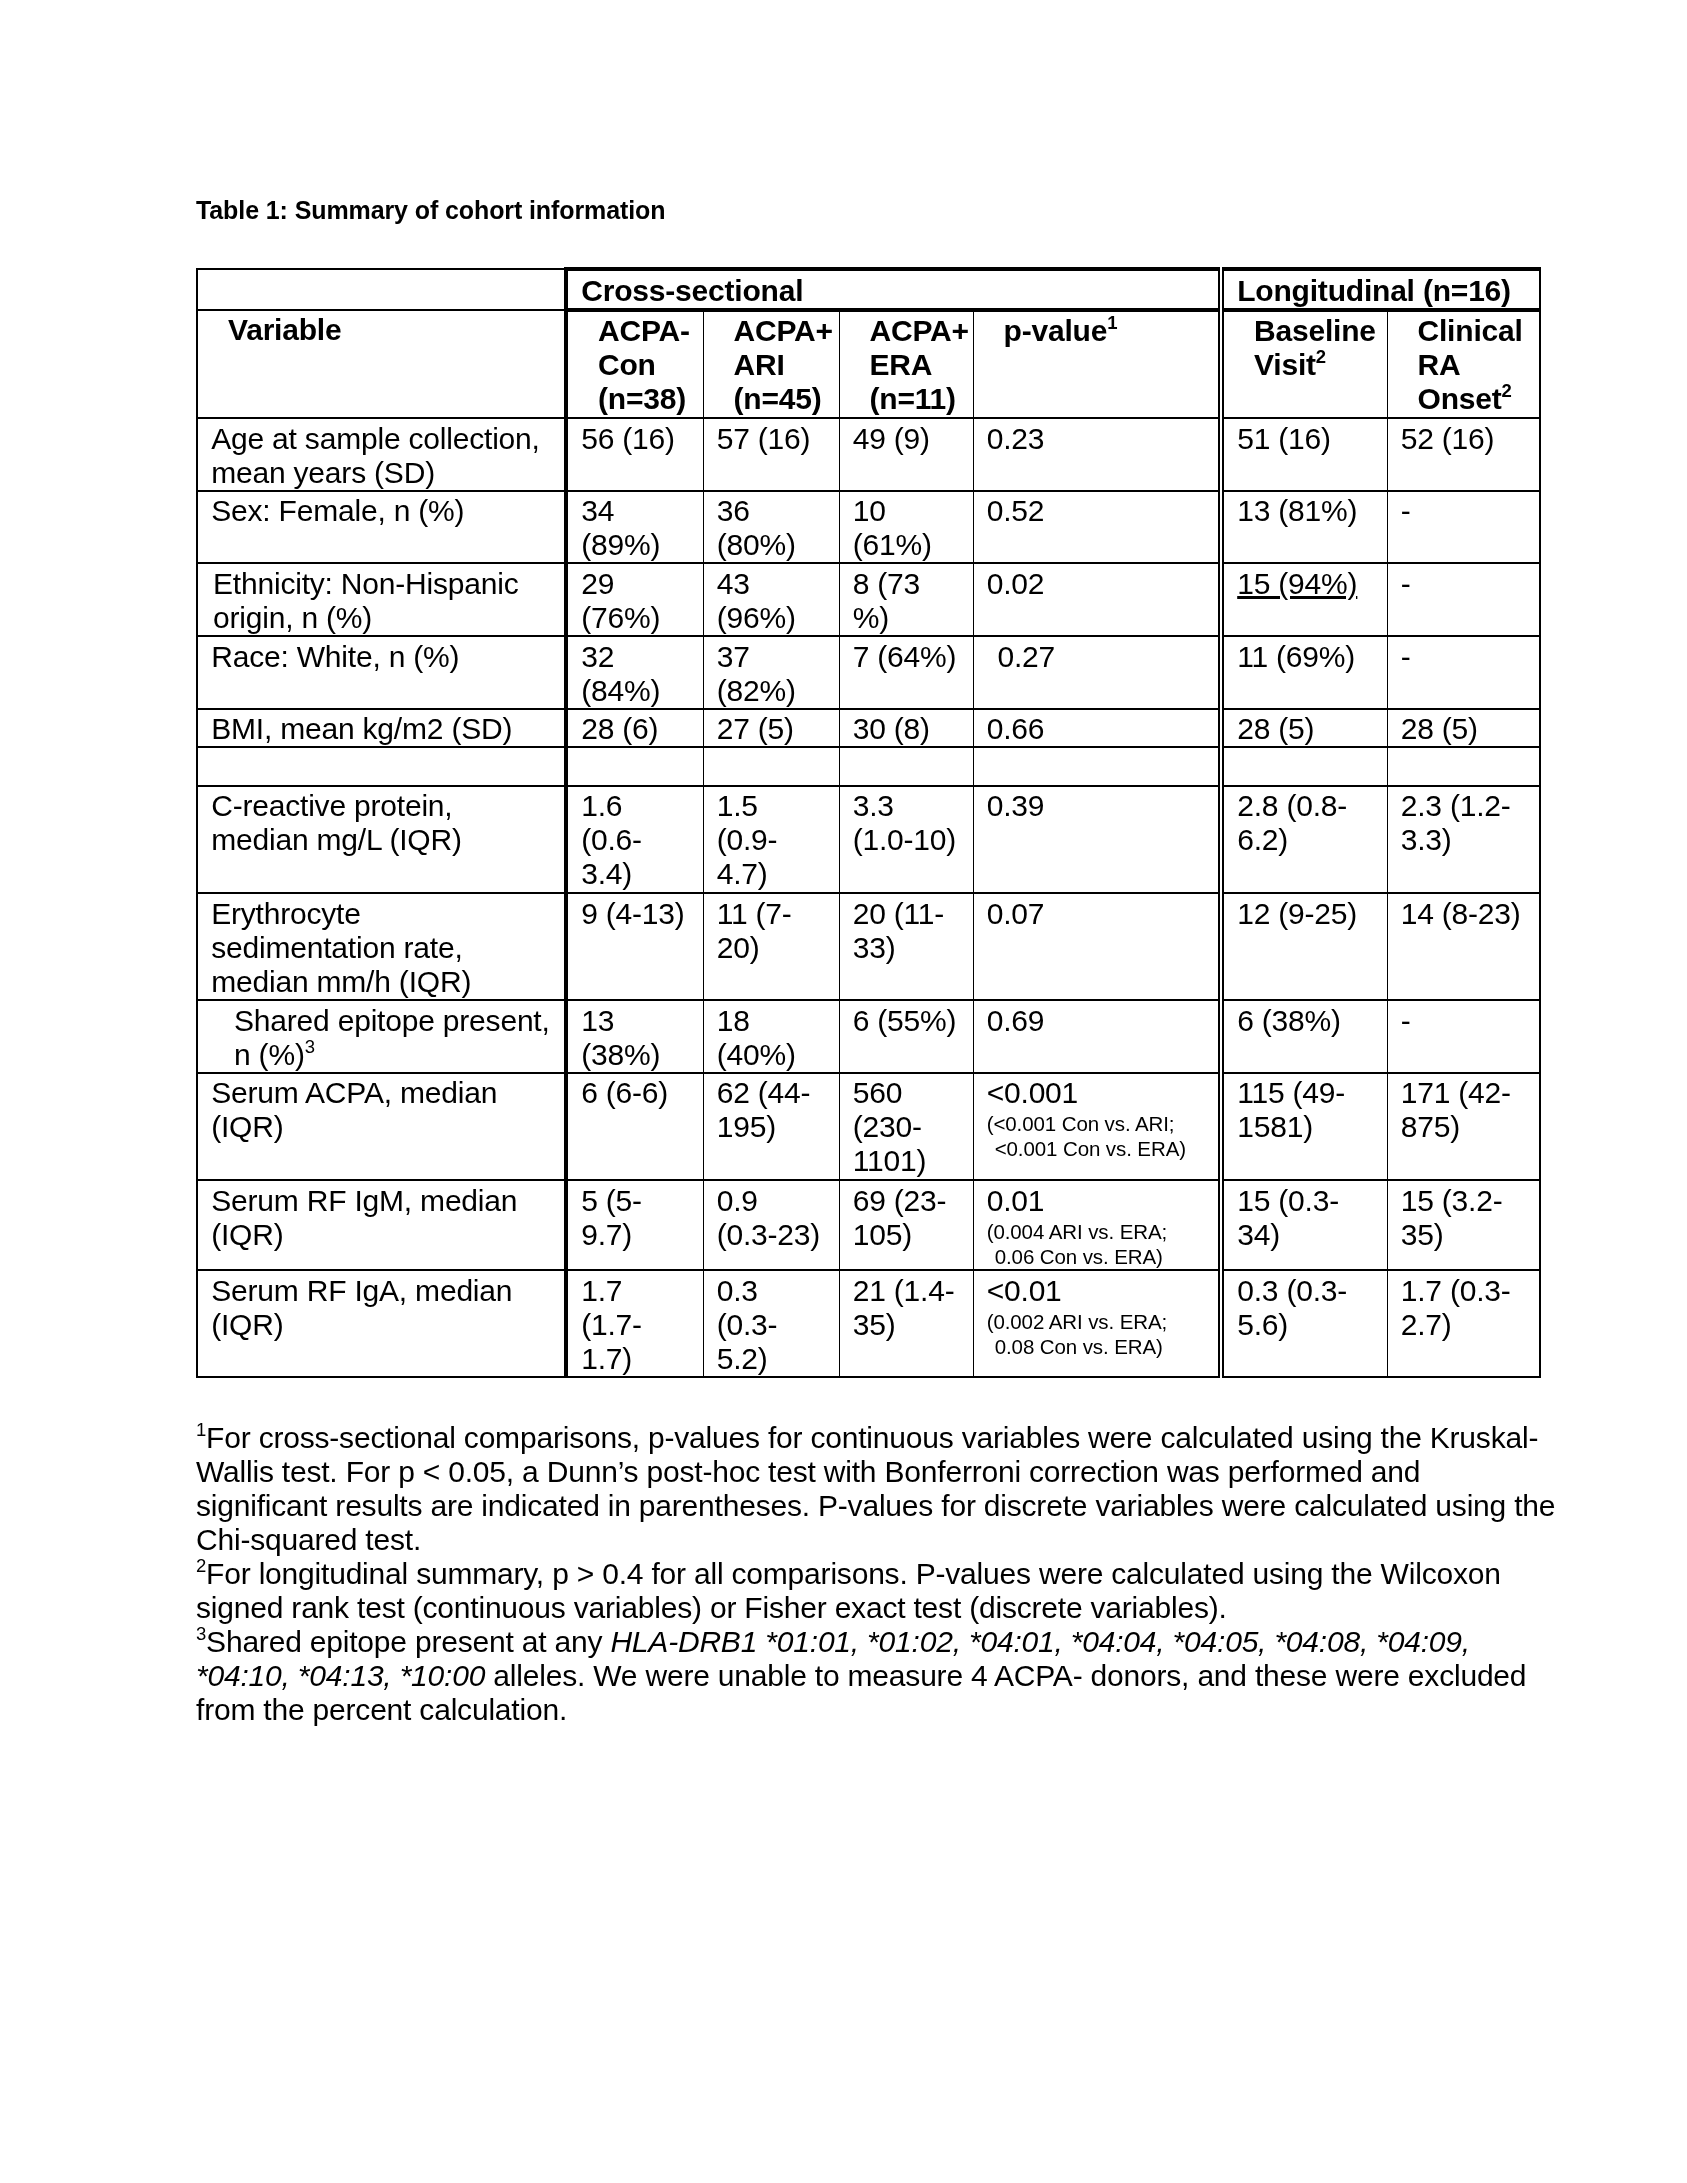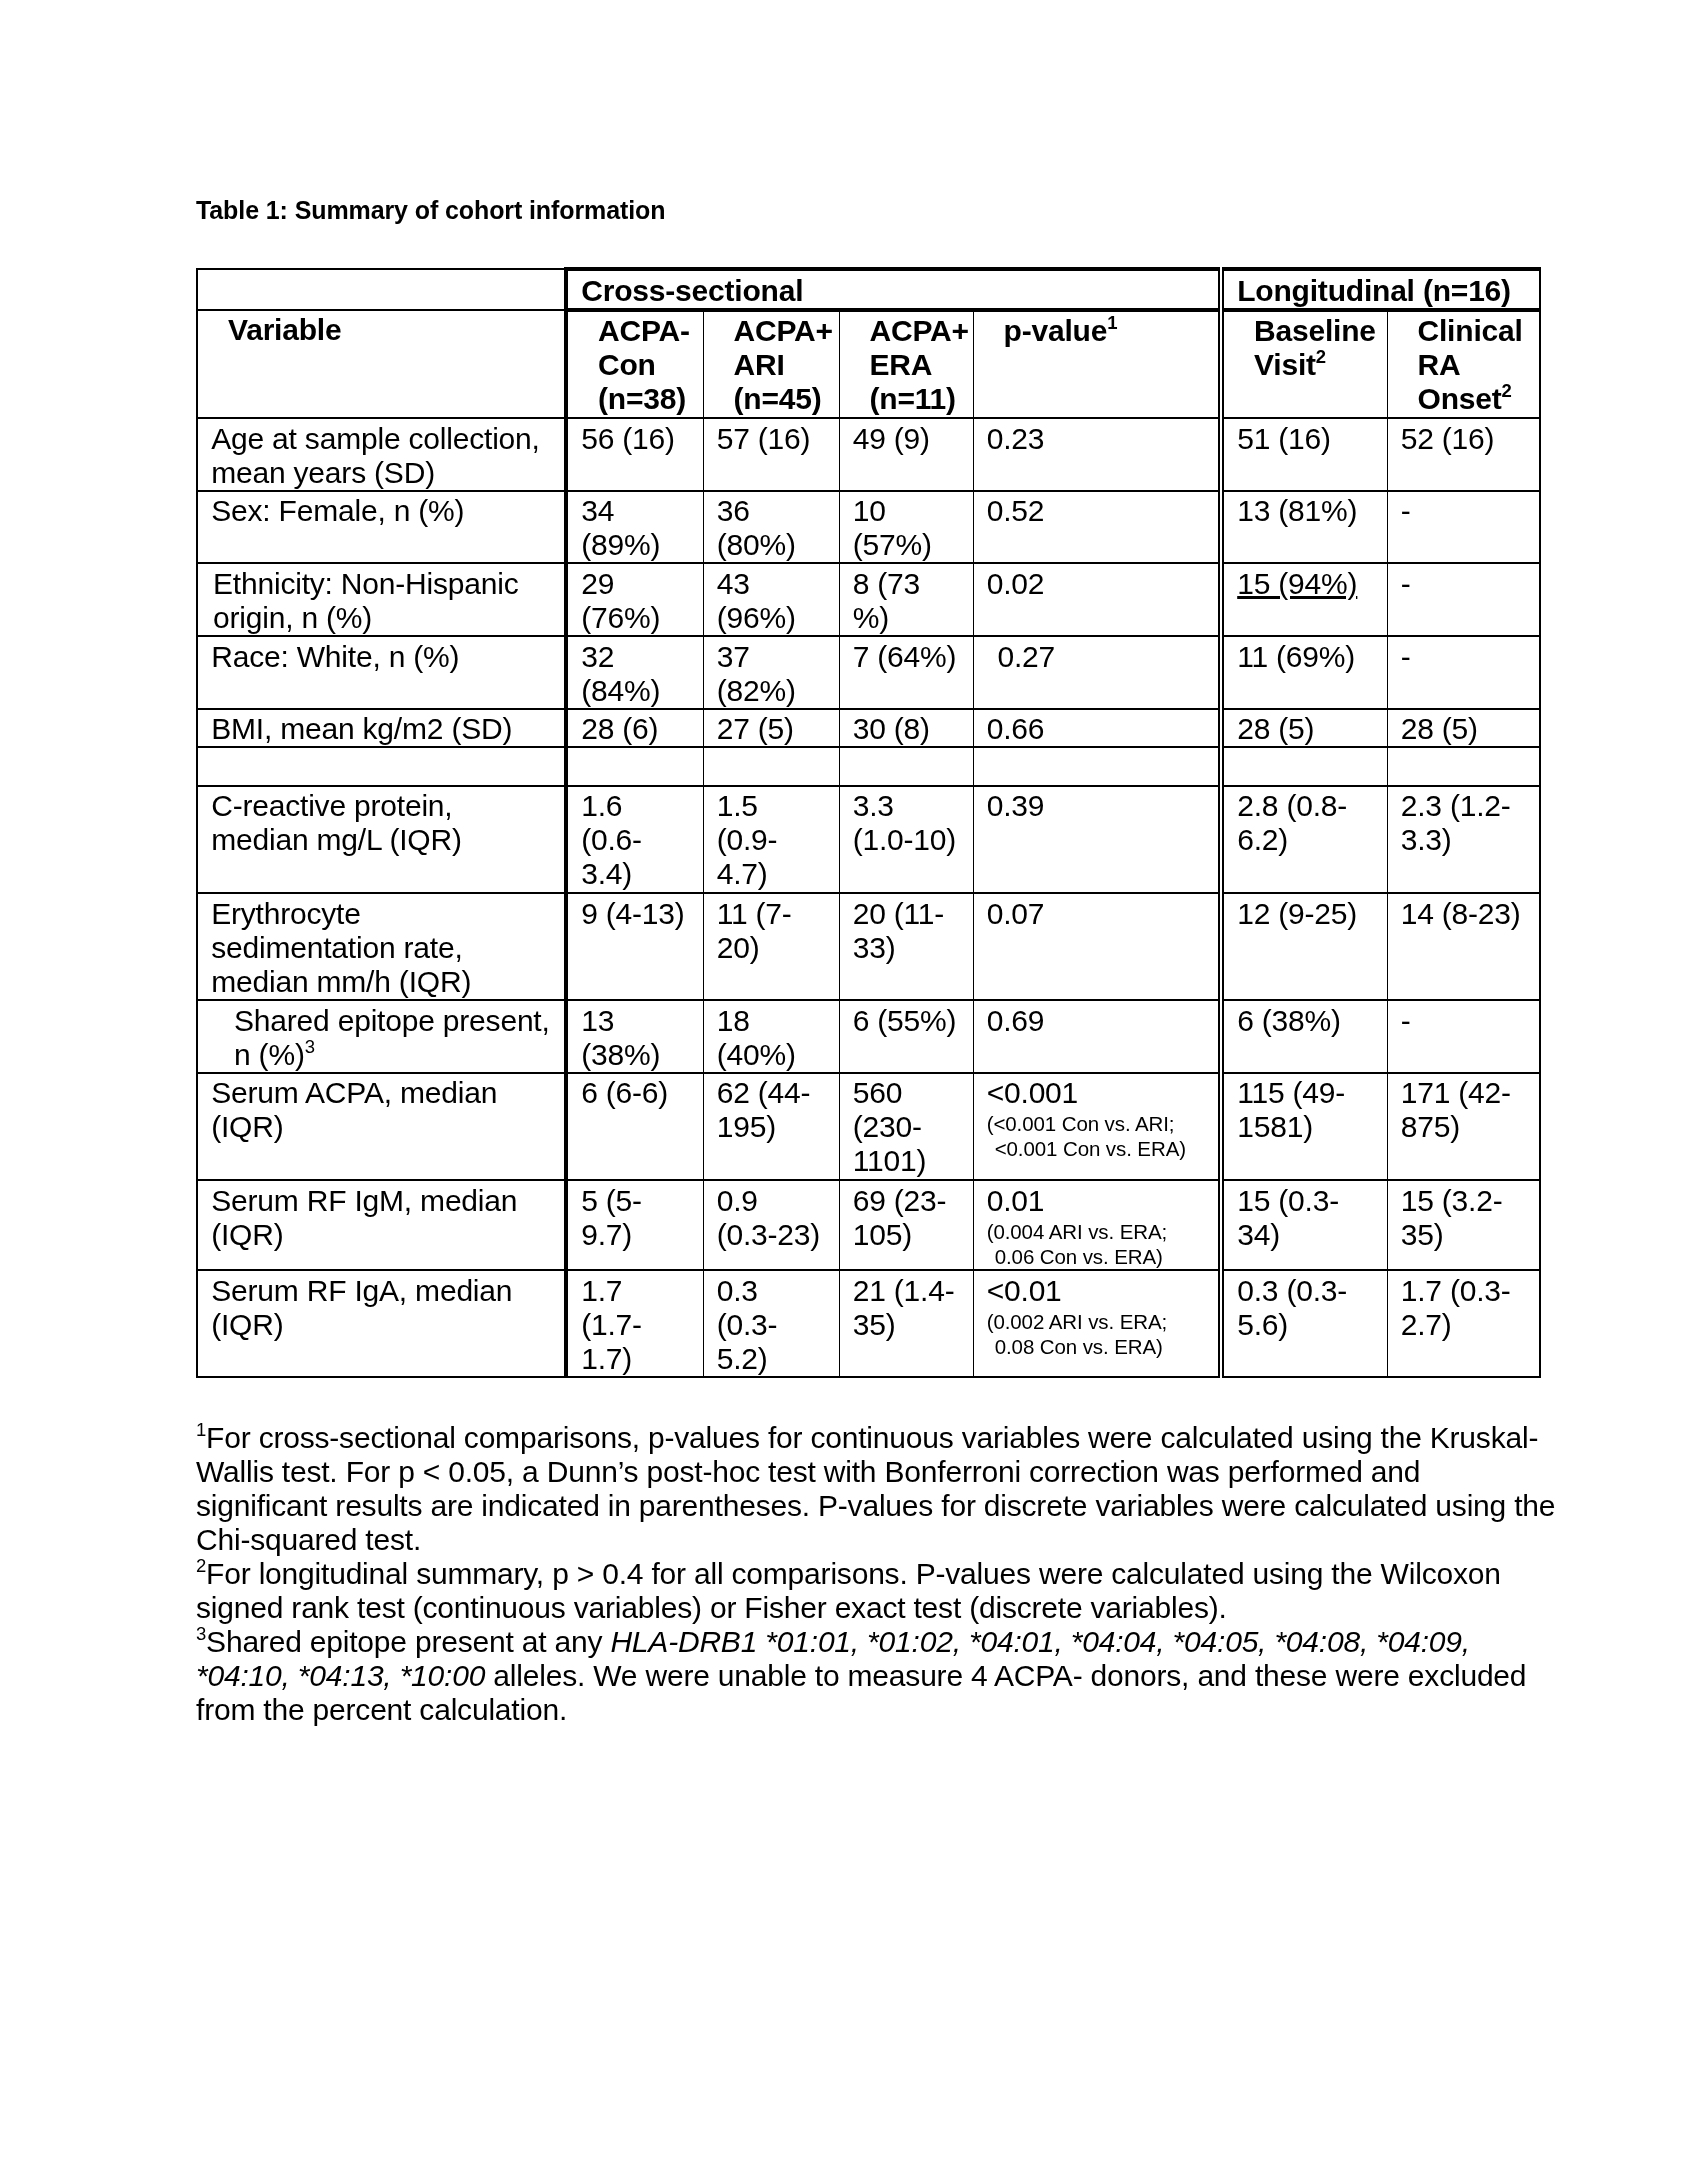--- a/index.html
+++ b/index.html
@@ -101,21 +101,21 @@
         <td class="thin-l thin-r" style="height: 67px;"><span>57 (16)</span></td>
         <td class="thin-l thin-r" style="height: 67px;"><span>49 (9)</span></td>
         <td class="thin-l" style="height: 67px;"><span>0.23</span></td>
         <td class="dbl-l thin-r" style="height: 67px;"><span>51 (16)</span></td>
         <td class="thin-l" style="height: 67px;"><span>52 (16)</span></td>
       </tr>
       <tr>
         <td style="height: 67px;"><span>Sex: Female, n (%)</span></td>
         <td class="thick-l thin-r" style="height: 67px;"><span>34 (89%)</span></td>
         <td class="thin-l thin-r" style="height: 67px;"><span>36 (80%)</span></td>
-        <td class="thin-l thin-r" style="height: 67px;"><span>10 (57%)</span></td>
+        <td class="thin-l thin-r" style="height: 67px;"><span>10 (61%)</span></td>
         <td class="thin-l" style="height: 67px;"><span>0.52</span></td>
         <td class="dbl-l thin-r" style="height: 67px;"><span>13 (81%)</span></td>
         <td class="thin-l" style="height: 67px;"><span>-</span></td>
       </tr>
       <tr>
         <td style="height: 67px; padding-left: 15px;"><span>Ethnicity: Non-Hispanic origin, n (%)</span></td>
         <td class="thick-l thin-r" style="height: 67px;"><span>29 (76%)</span></td>
         <td class="thin-l thin-r" style="height: 67px;"><span>43 (96%)</span></td>
         <td class="thin-l thin-r" style="height: 67px;"><span>8 (73 %)</span></td>
         <td class="thin-l" style="height: 67px;"><span>0.02</span></td>

